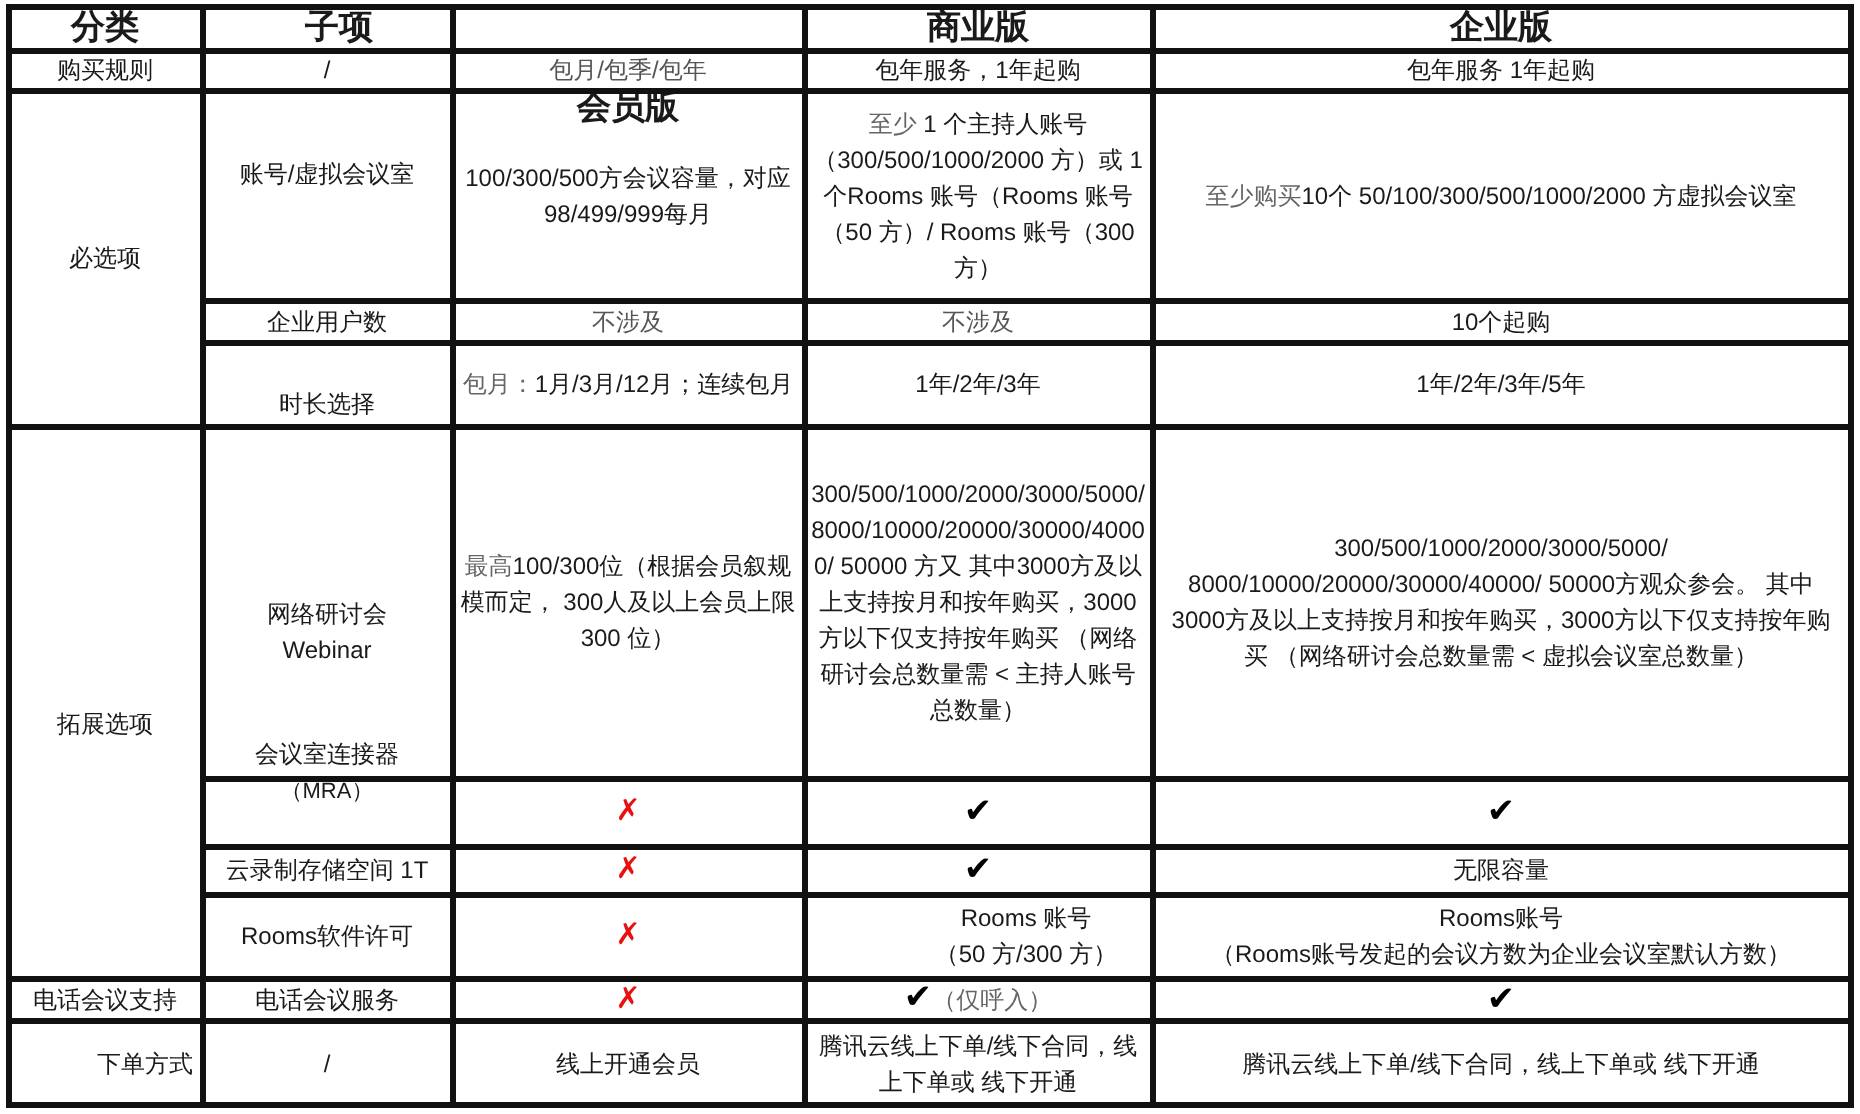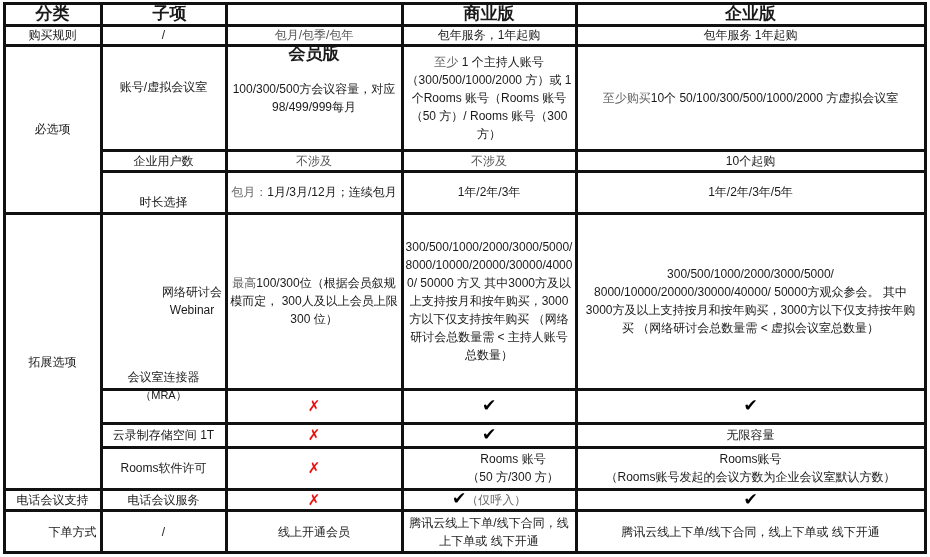--- a/index.html
+++ b/index.html
@@ -95,21 +95,21 @@
       <span>1年/2年/3年</span>
     </div>
   <div class="cell" style="left:576px;top:171px;width:349px;height:42px;">
       <span>1年/2年/3年/5年</span>
     </div>
 
   <div class="cell" style="left:4px;top:213px;width:97px;height:297px;">
       <span>拓展选项</span>
     </div>
 
-  <div class="cell" style="left:101px;top:213px;width:125px;height:176px;justify-content:flex-end;">
+  <div class="cell" style="left:101px;top:228px;width:125px;height:176px;">
       <span class="inner"><span>网络研讨会</span><br><span>Webinar</span></span>
     </div>
   <div class="cell" style="left:226px;top:213px;width:176px;height:176px;padding:0 3px;">
       <span class="inner"><span class="muted">最高</span><span>100/300位（根据会员叙规模而定， 300人及以上会员上限300 位）</span></span>
     </div>
   <div class="cell" style="left:402px;top:213px;width:174px;height:176px;padding:0 3px;">
       <span style="word-break:break-all;">300/500/1000/2000/3000/5000/ 8000/10000/20000/30000/40000/ 50000 方又 其中3000方及以上支持按月和按年购买，3000方以下仅支持按年购买 （网络研讨会总数量需 &lt; 主持人账号总数量）</span>
     </div>
   <div class="cell" style="left:576px;top:213px;width:349px;height:176px;padding:0 6px;">
       <span>300/500/1000/2000/3000/5000/ 8000/10000/20000/30000/40000/ 50000方观众参会。 其中3000方及以上支持按月和按年购买，3000方以下仅支持按年购买 （网络研讨会总数量需 &lt; 虚拟会议室总数量）</span>

